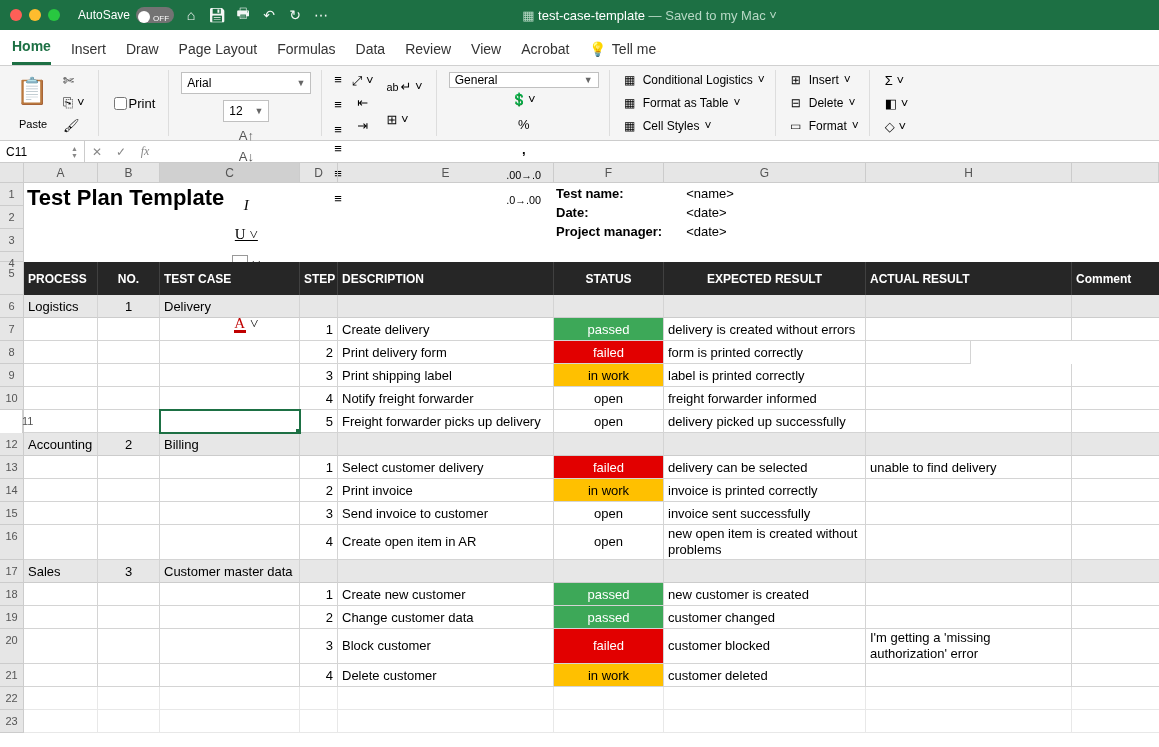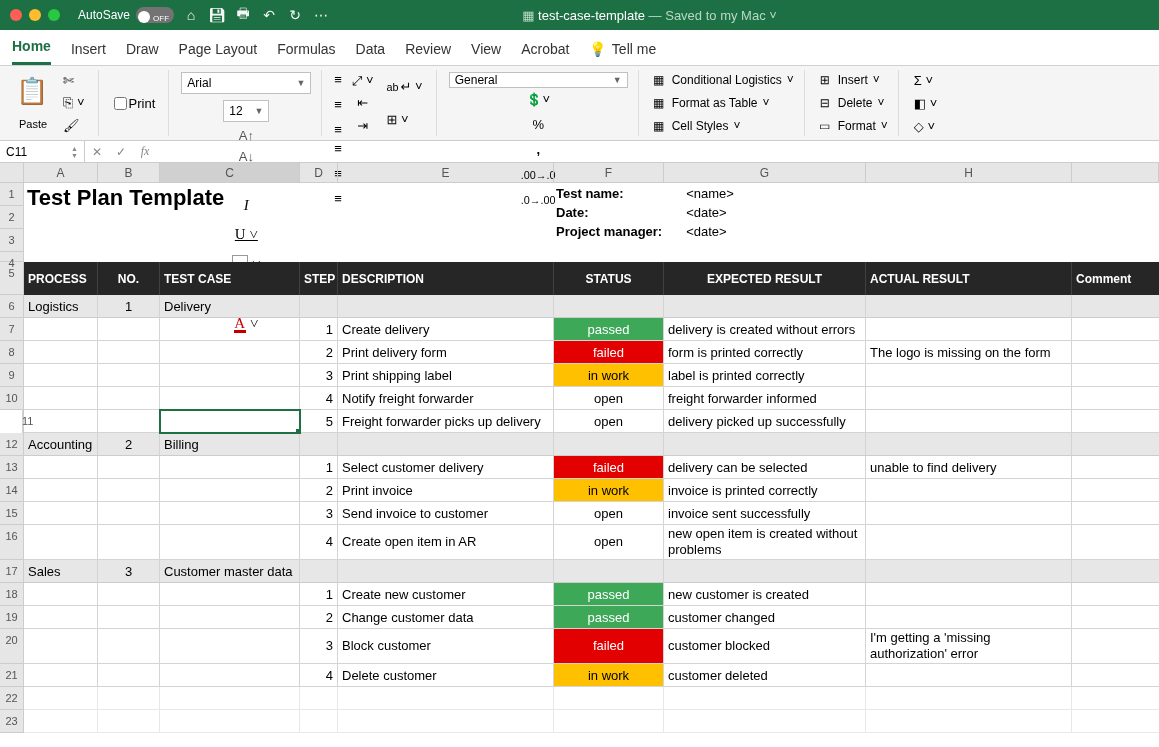--- a/index.html
+++ b/index.html
@@ -196,21 +196,21 @@
         <span>⇥</span>
       </div>
     </div>
     <div class="col" style="margin-left:10px">
       <div class="smbtn"><sup>ab</sup>↵ ˅</div>
       <div class="smbtn">⊞ ˅</div>
     </div>
   </div>
   <div class="group">
     <div class="col">
-      <div class="drop" style="width:179px">
+      <div class="drop" style="width:150px">
           <span>General</span>
           <span class="car">▼</span>
         </div>
       <div class="row" style="gap:10px">
         <span>💲˅</span>
         <span>%</span>
         <span><b>,</b></span>
         <span><small>.00→.0</small></span>
         <span><small>.0→.00</small></span>
       </div>
@@ -347,21 +347,20 @@
         <div class="cI"></div>
       </div>
       <div class="datarow">
         <div class="cA"></div>
         <div class="cB"></div>
         <div class="cC"></div>
         <div class="cD right">2</div>
         <div class="cE">Print delivery form</div>
         <div class="cF st-failed">failed</div>
         <div class="cG">form is printed correctly</div>
-        <div class="cH">The logo is missing on the form</div>
         <div class="cI"></div>
       </div>
       <div class="datarow">
         <div class="cA"></div>
         <div class="cB"></div>
         <div class="cC"></div>
         <div class="cD right">3</div>
         <div class="cE">Print shipping label</div>
         <div class="cF st-inwork">in work</div>
         <div class="cG">label is printed correctly</div>

